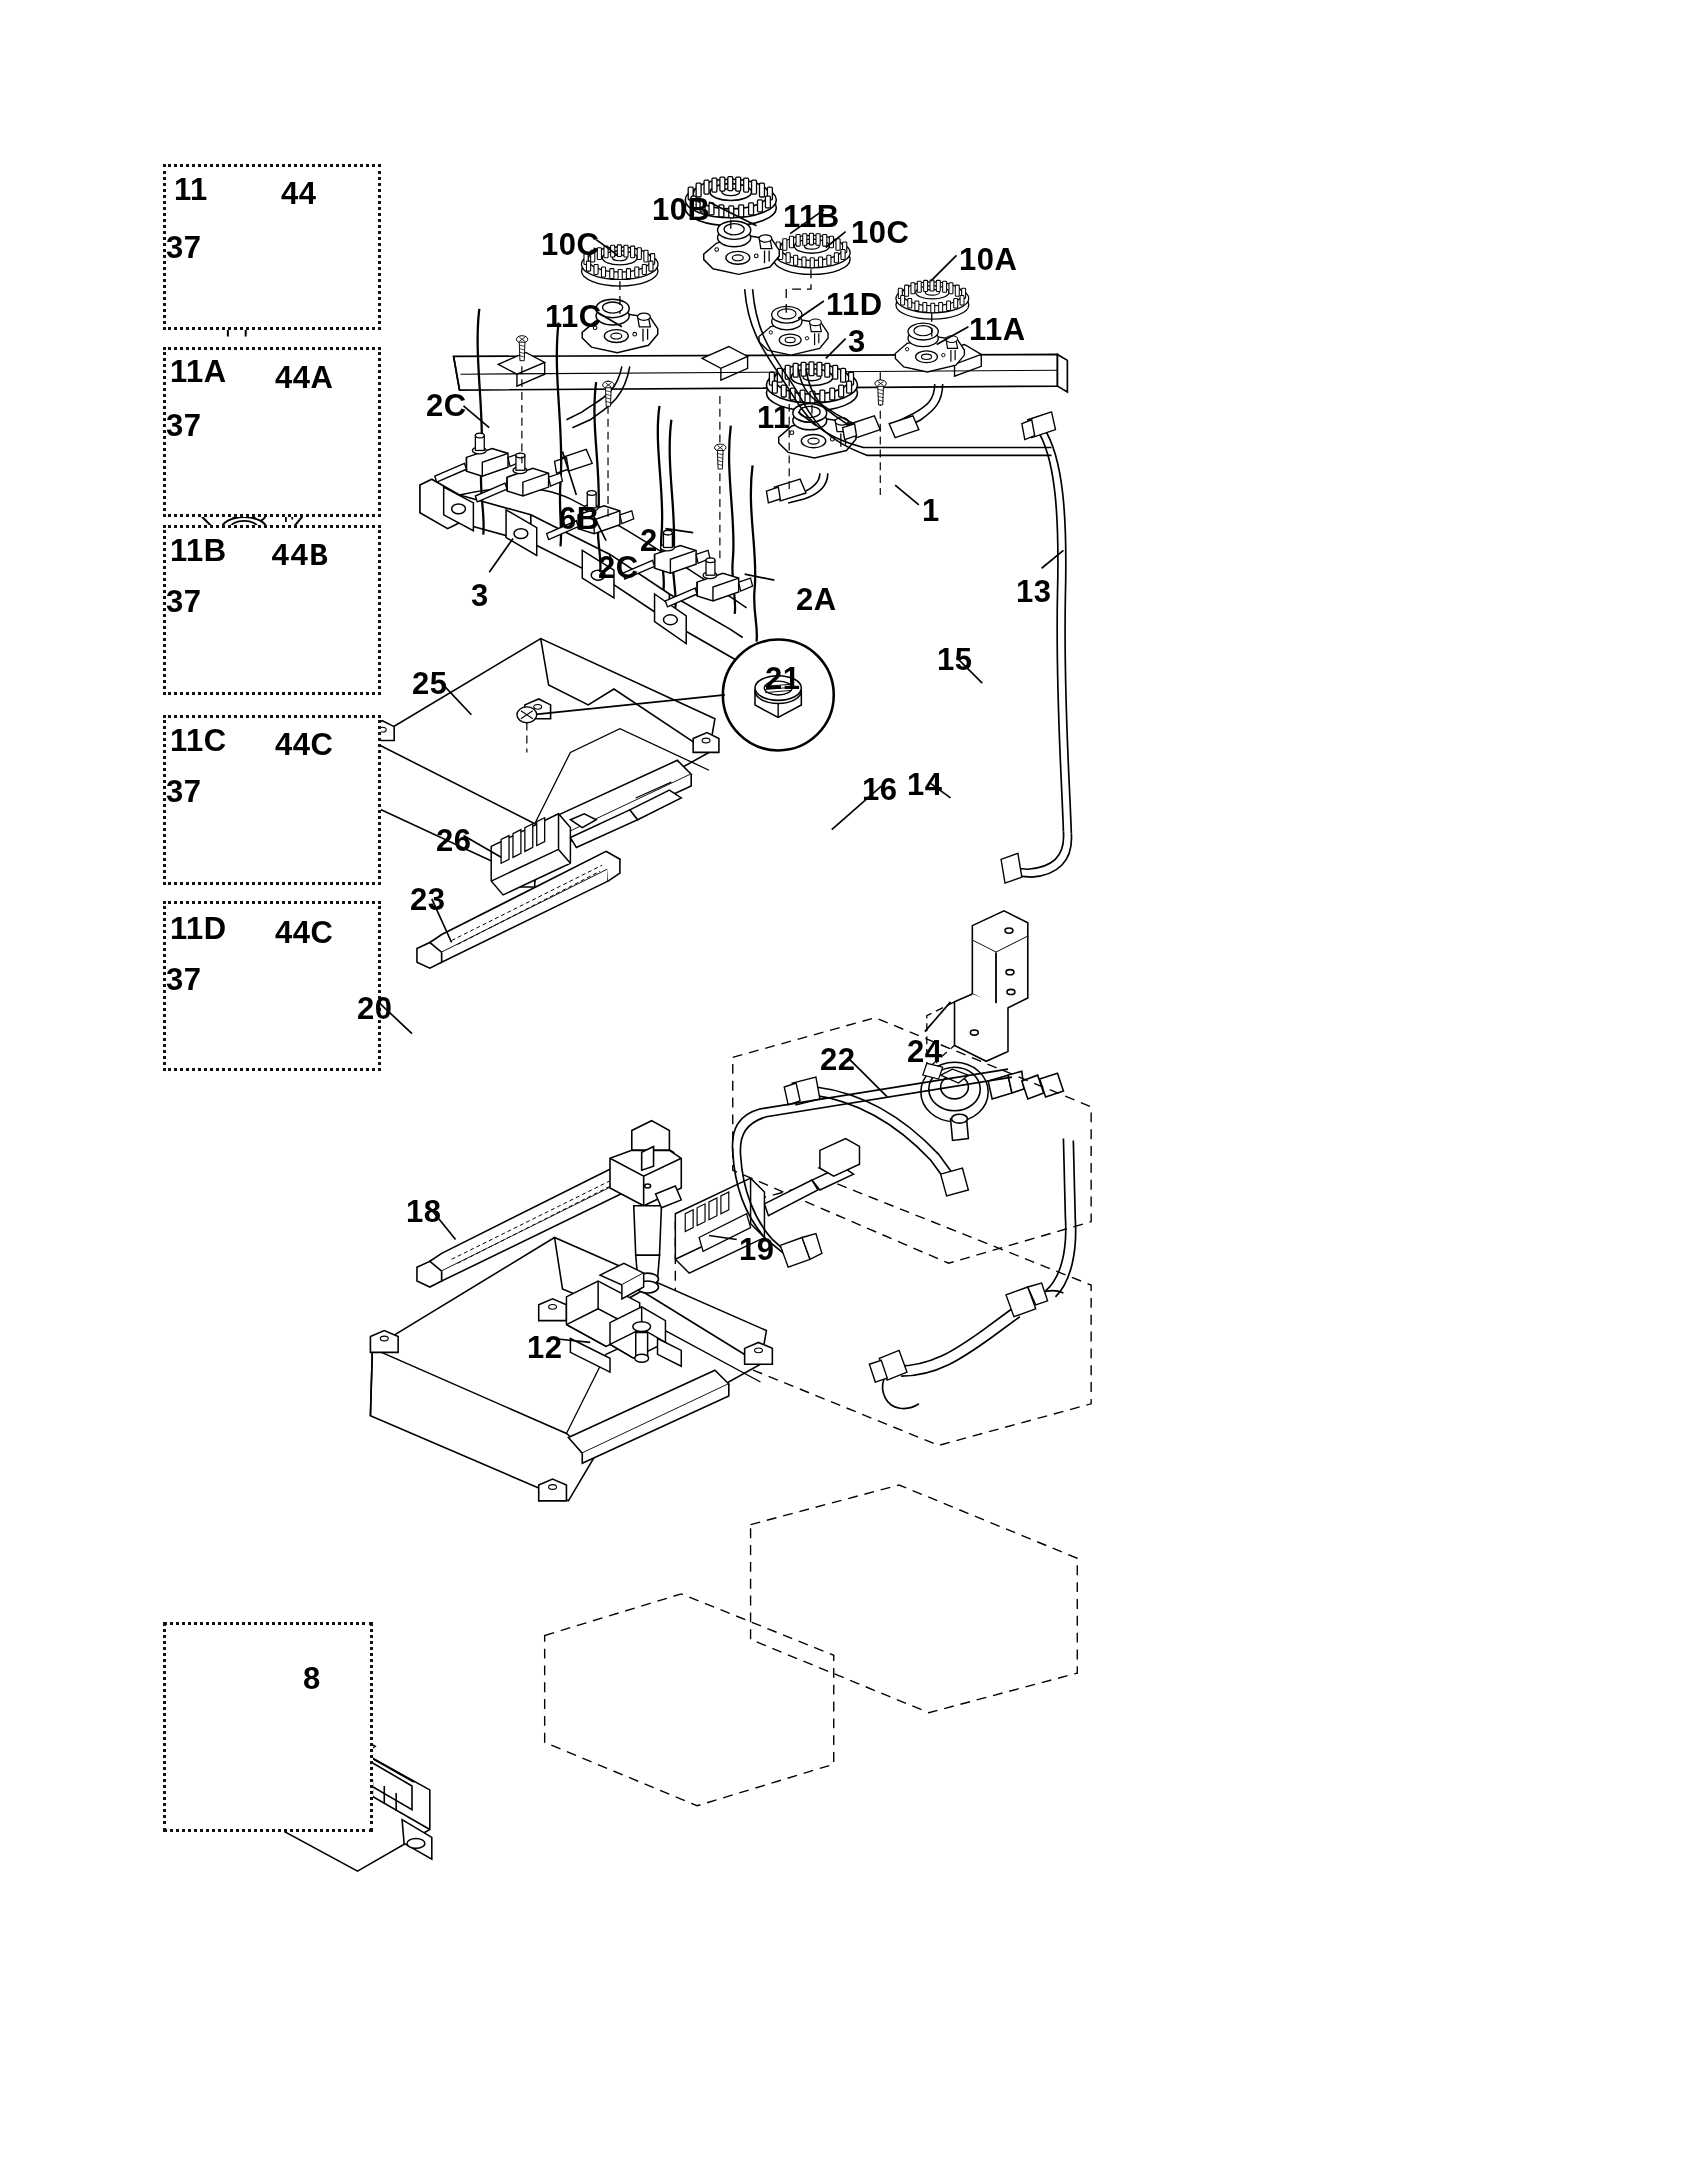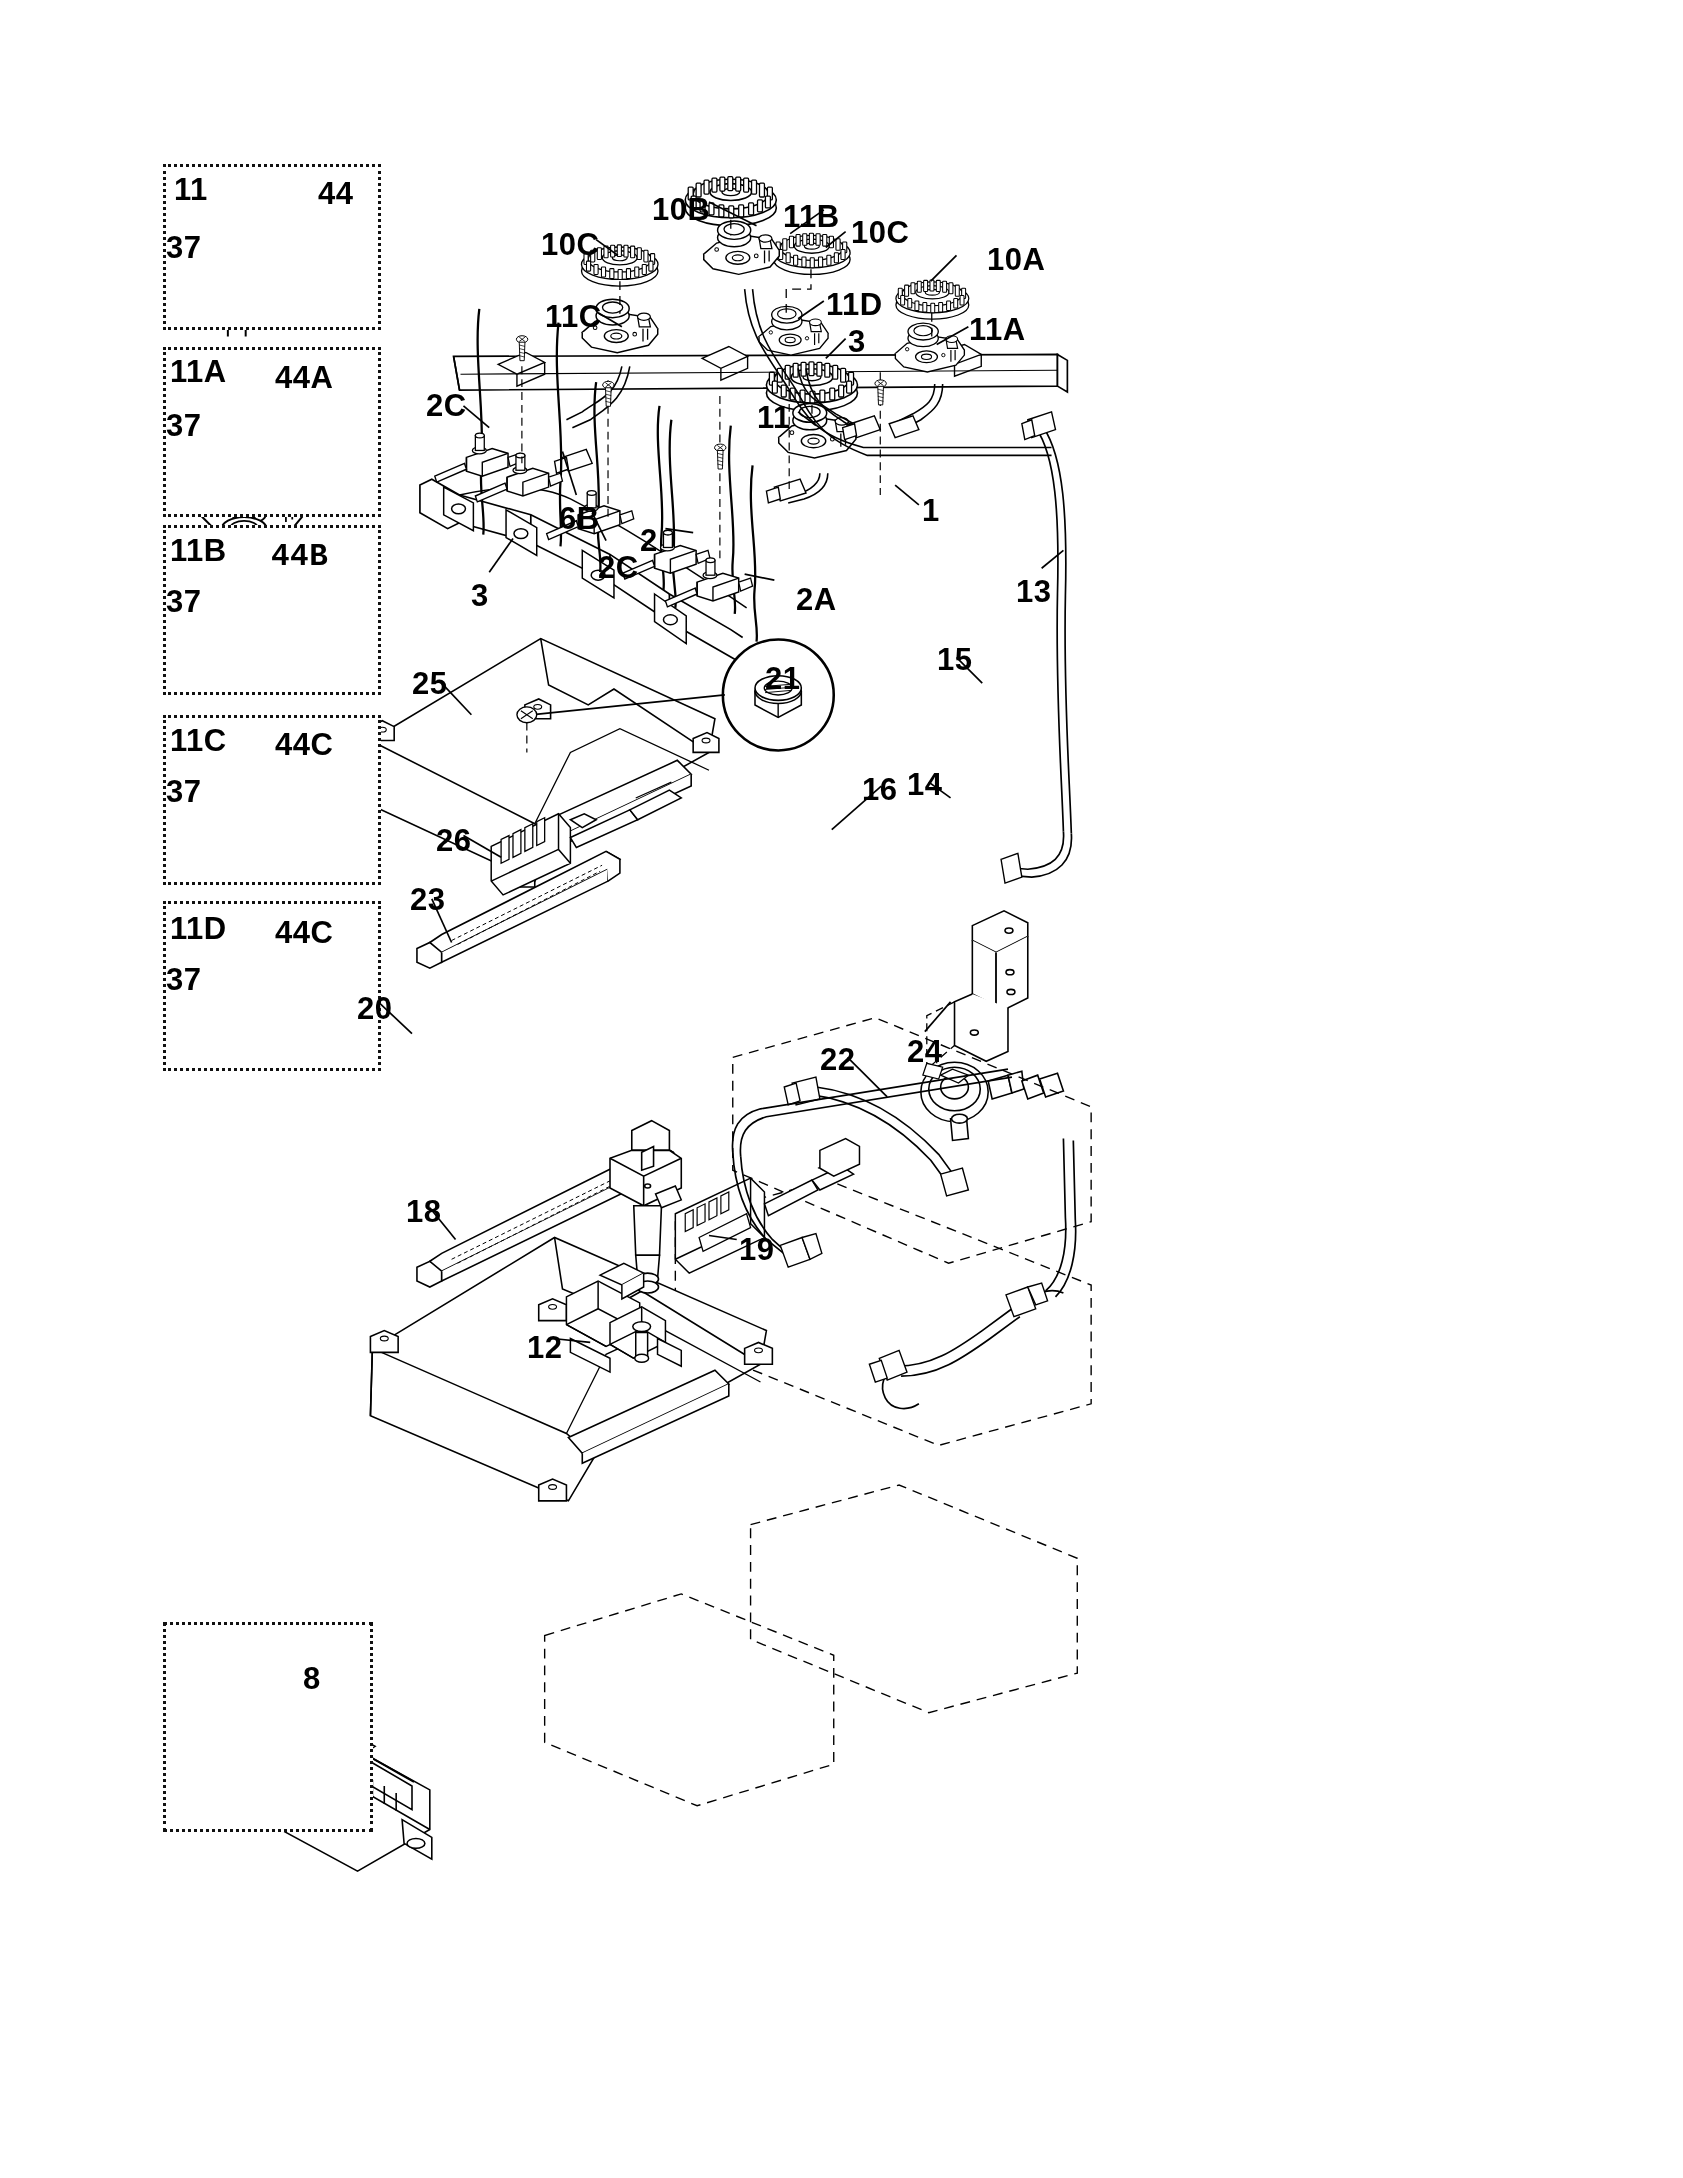--- a/index.html
+++ b/index.html
@@ -555,21 +555,21 @@
   </svg>
 
   <div class="detail-box" style="left:147px;top:164px;width:218px;height:166px;"></div>
   <div class="detail-box" style="left:147px;top:347px;width:218px;height:170px;"></div>
   <div class="detail-box" style="left:147px;top:525px;width:218px;height:170px;"></div>
   <div class="detail-box" style="left:147px;top:715px;width:218px;height:170px;"></div>
   <div class="detail-box" style="left:147px;top:901px;width:218px;height:170px;"></div>
   <div class="detail-box" style="left:147px;top:1622px;width:210px;height:210px;"></div>
 
   <div class="lbl" style="left:158px;top:174px;">11</div>
-  <div class="lbl" style="left:265px;top:178px;margin-left:37px;">44</div>
+  <div class="lbl" style="left:265px;top:178px;">44</div>
   <div class="lbl" style="left:150px;top:232px;">37</div>
 
   <div class="lbl" style="left:154px;top:356px;">11A</div>
   <div class="lbl" style="left:259px;top:362px;">44A</div>
   <div class="lbl" style="left:150px;top:410px;">37</div>
 
   <div class="lbl" style="left:154px;top:535px;">11B</div>
   <div class="lbl" style="left:255px;top:541px;font-family:Liberation Mono, monospace;">44B</div>
   <div class="lbl" style="left:150px;top:586px;">37</div>
 
@@ -581,21 +581,21 @@
   <div class="lbl" style="left:259px;top:917px;">44C</div>
   <div class="lbl" style="left:150px;top:964px;">37</div>
 
   <div class="lbl" style="left:287px;top:1663px;">8</div>
 
   <div id="callout-layer">
       <div class="lbl" style="left: 636px; top: 194px;">10B</div>
       <div class="lbl" style="left: 767px; top: 201px;">11B</div>
       <div class="lbl" style="left: 525px; top: 229px;">10C</div>
       <div class="lbl" style="left: 835px; top: 217px;">10C</div>
-      <div class="lbl" style="left: 943px; top: 244px; margin-left: 28px;">10A</div>
+      <div class="lbl" style="left: 943px; top: 244px;">10A</div>
       <div class="lbl" style="left: 529px; top: 301px;">11C</div>
       <div class="lbl" style="left: 810px; top: 289px;">11D</div>
       <div class="lbl" style="left: 953px; top: 314px;">11A</div>
       <div class="lbl" style="left: 832px; top: 326px;">3</div>
       <div class="lbl" style="left: 741px; top: 402px;">11</div>
       <div class="lbl" style="left: 410px; top: 390px;">2C</div>
       <div class="lbl" style="left: 906px; top: 495px;">1</div>
       <div class="lbl" style="left: 543px; top: 503px;">6B</div>
       <div class="lbl" style="left: 624px; top: 525px;">2</div>
       <div class="lbl" style="left: 582px; top: 552px;">2C</div>

